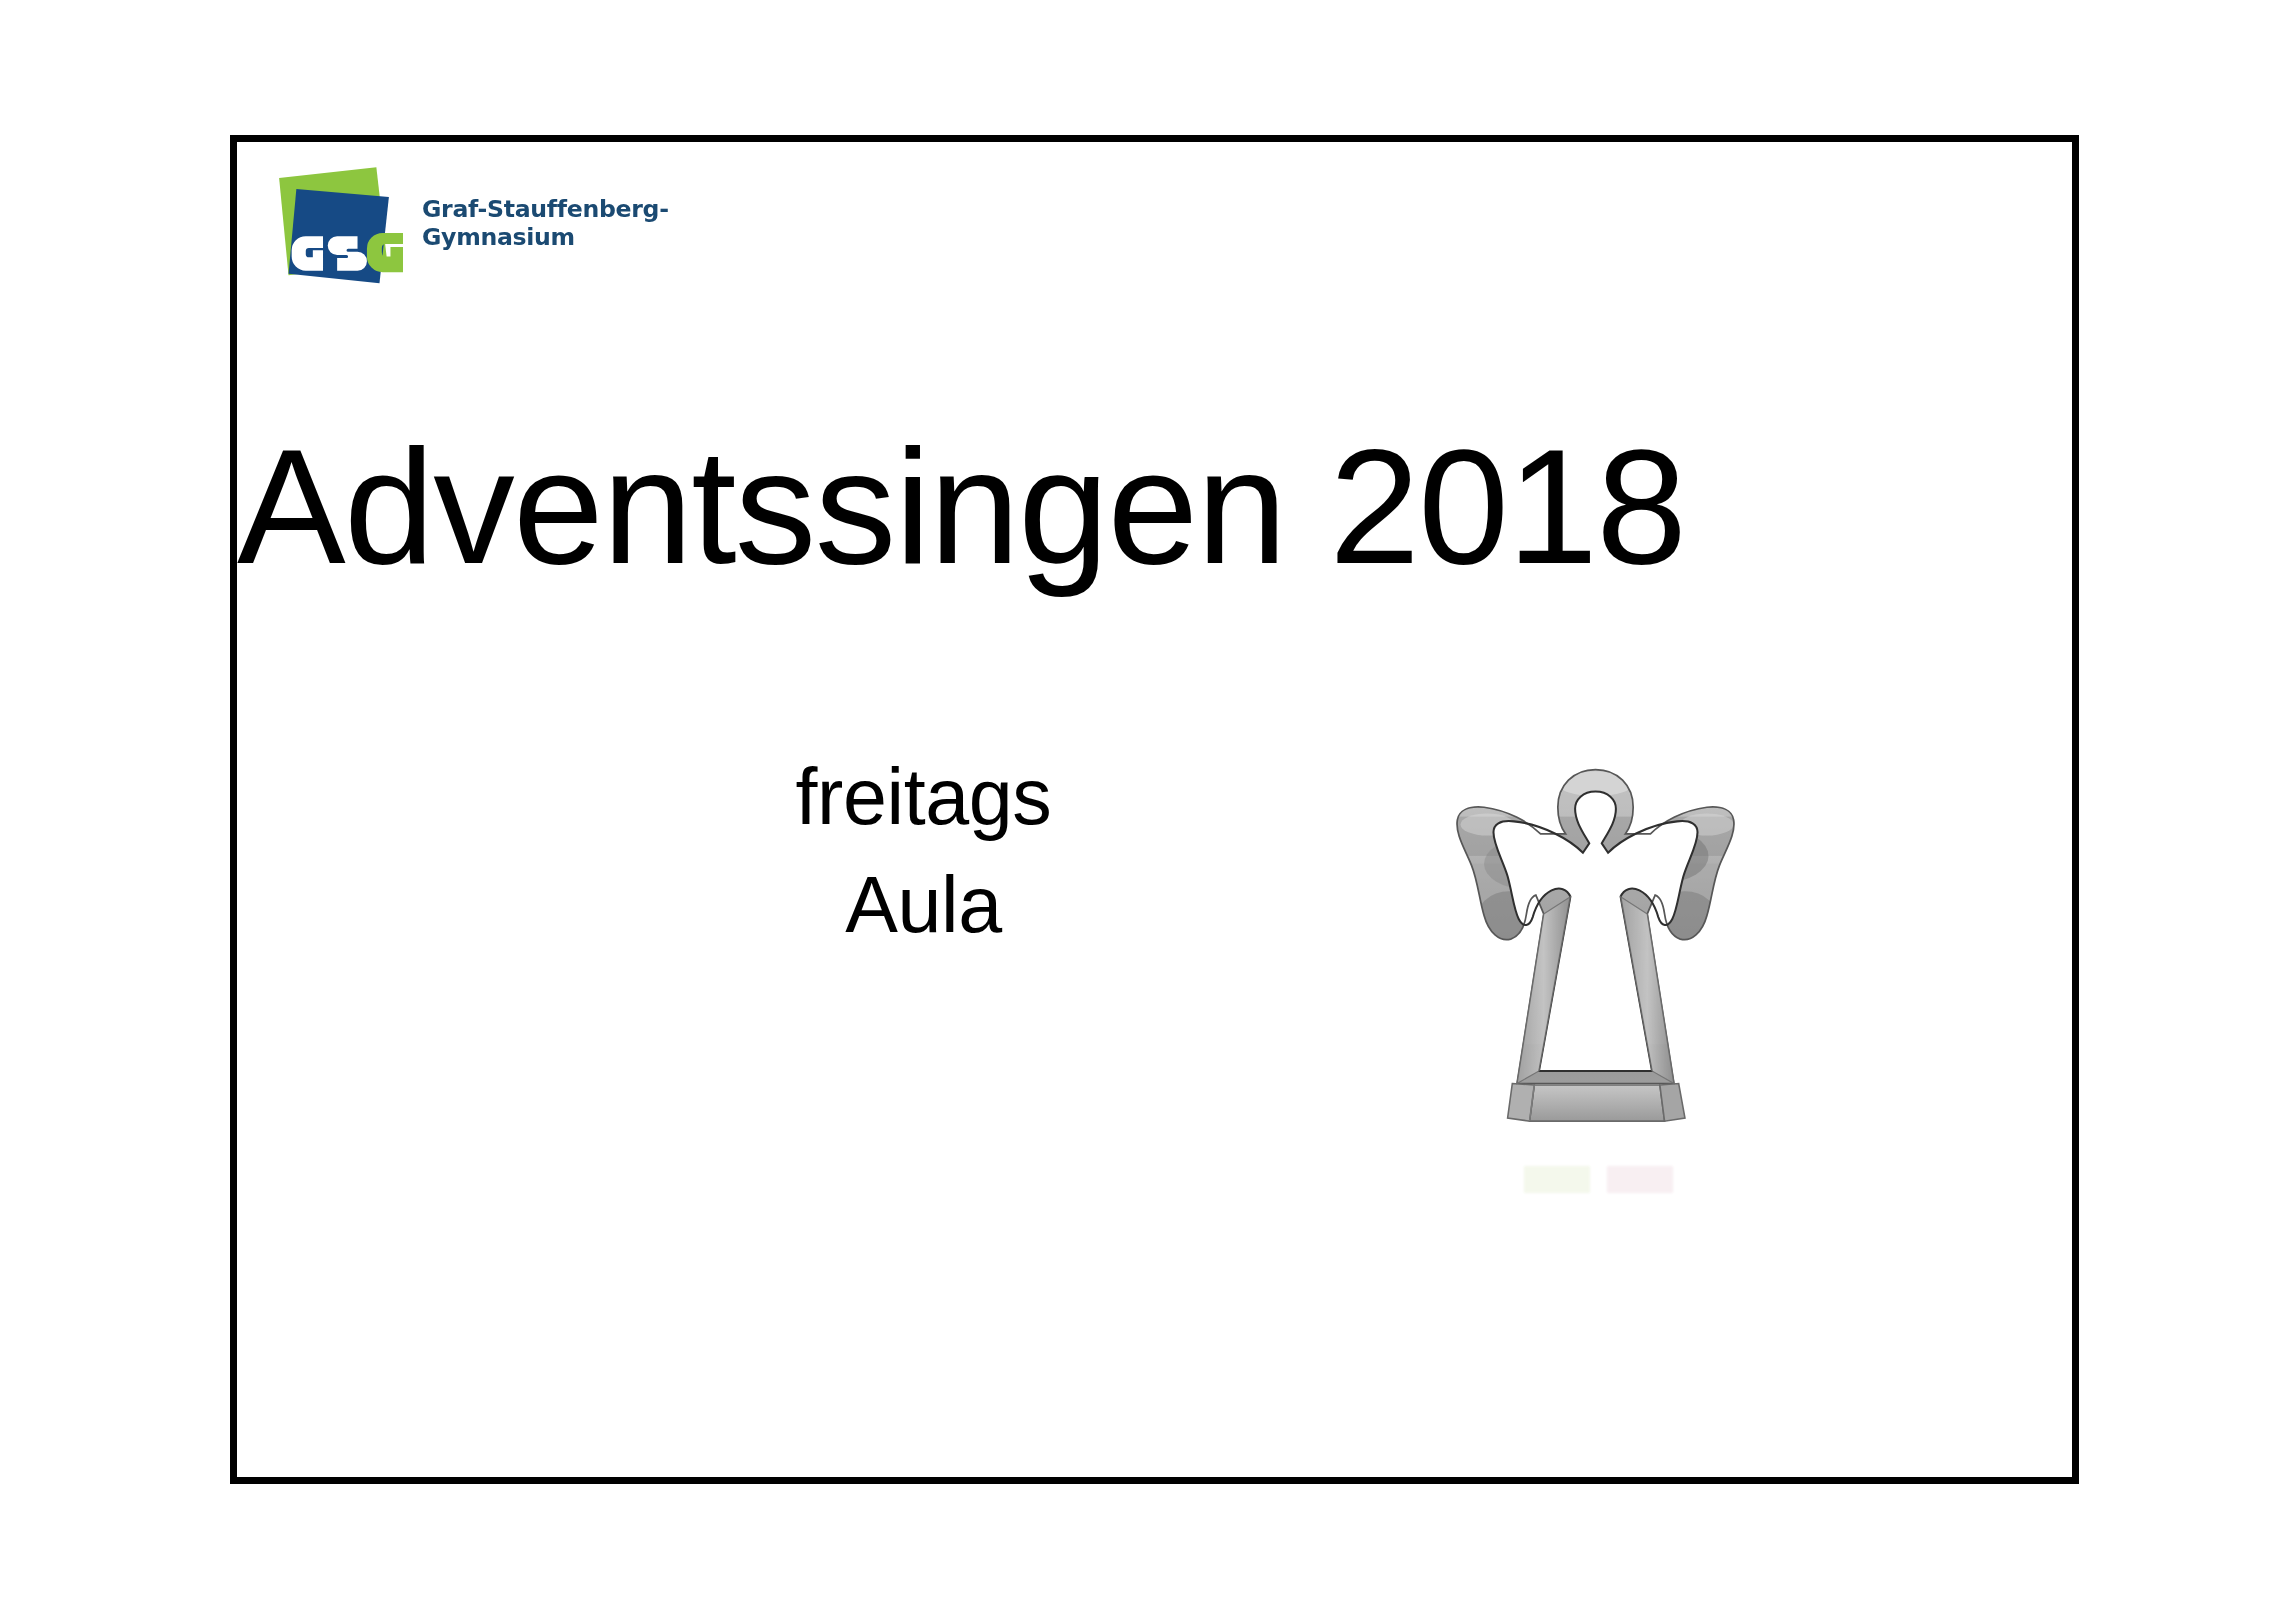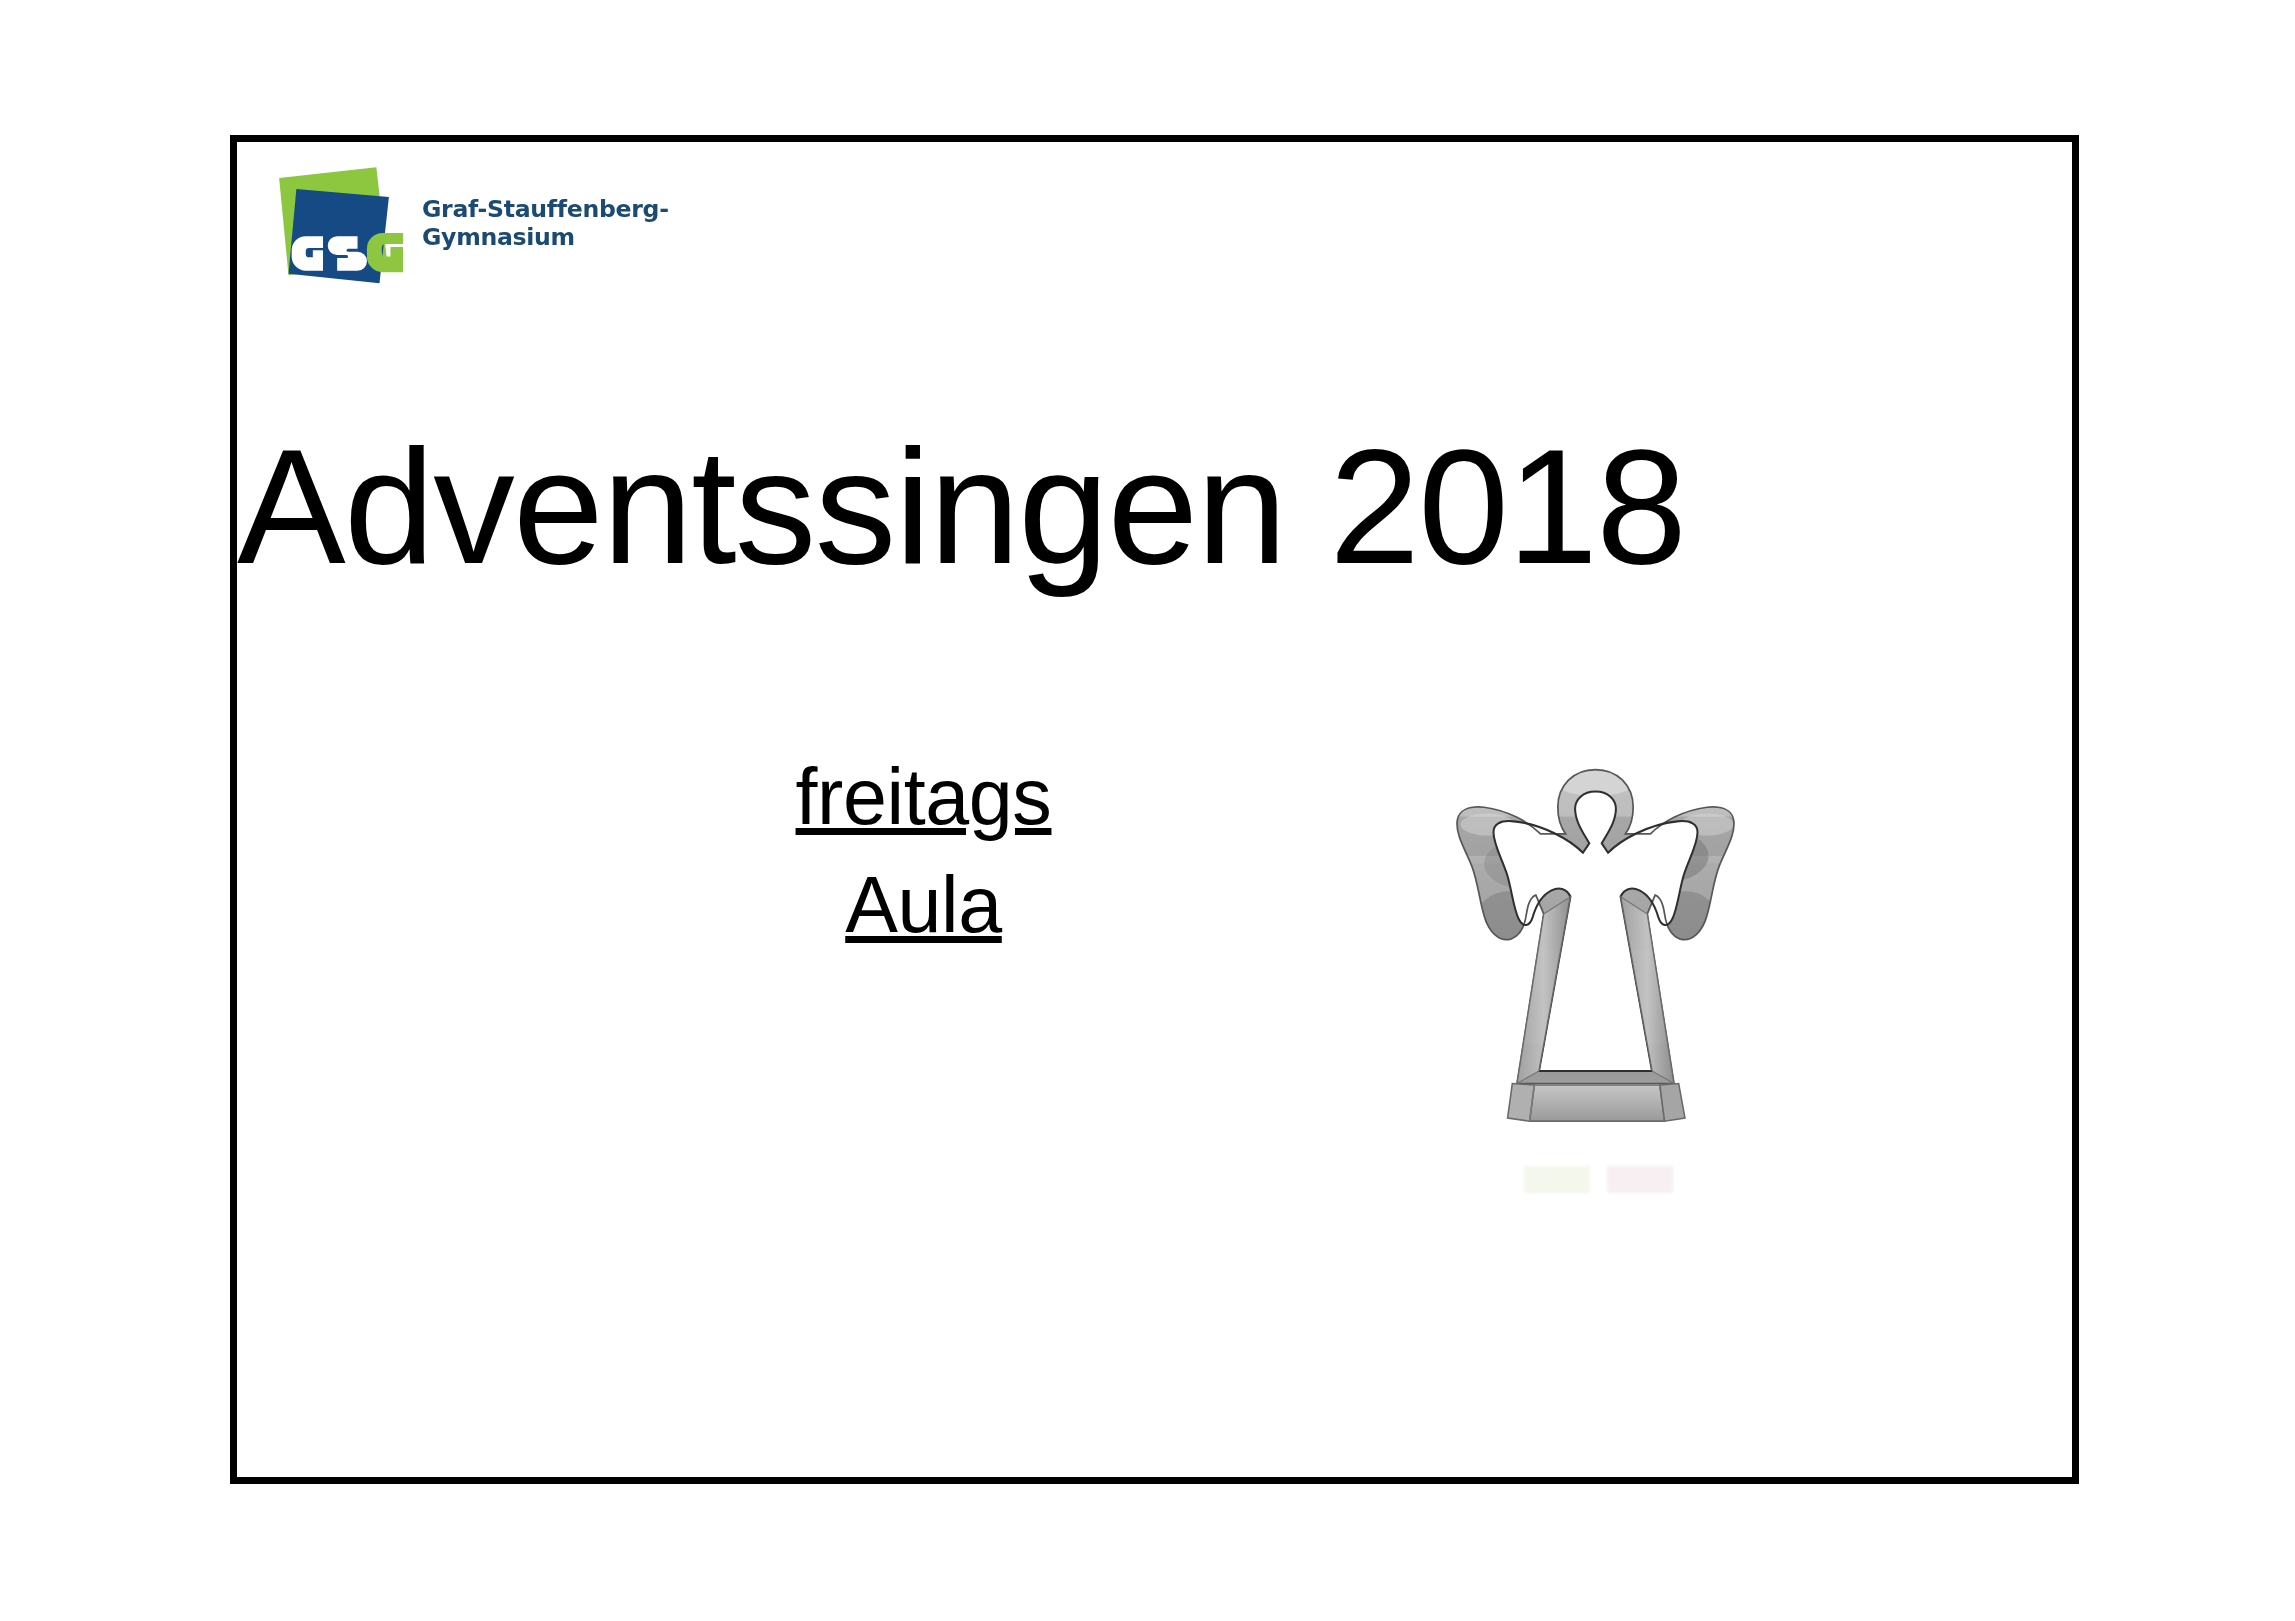--- a/index.html
+++ b/index.html
@@ -74,21 +74,20 @@
     white-space: nowrap;
   }
 
   
   #details-block {
     position: absolute;
     left: 141px;
     top: 601px;
     width: 1091px;
     text-align: center;
-    text-decoration: underline;
   }
   .detail-line {
     display: block;
     color: #000000;
     font-family: "Liberation Sans", sans-serif;
     font-weight: 400;
     font-size: 79px;
     line-height: 108px;
     letter-spacing: -0.4px;
     white-space: nowrap;

